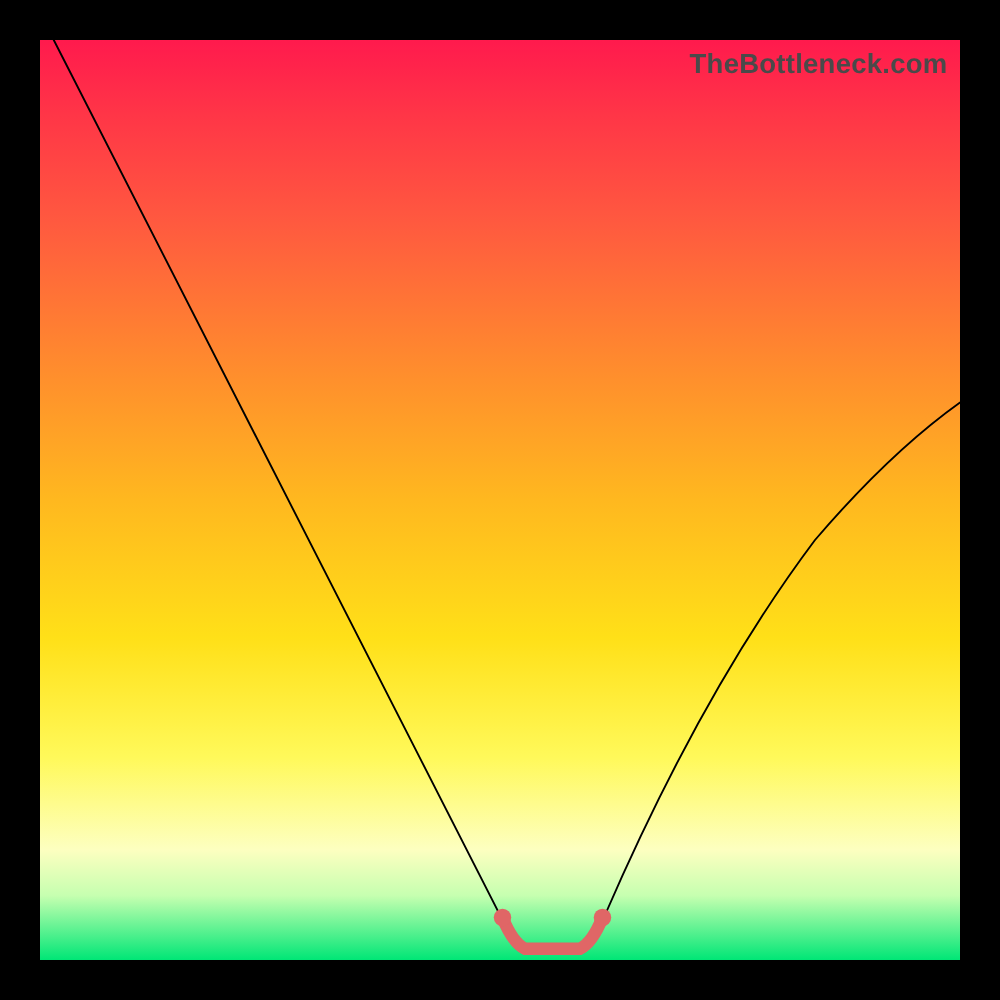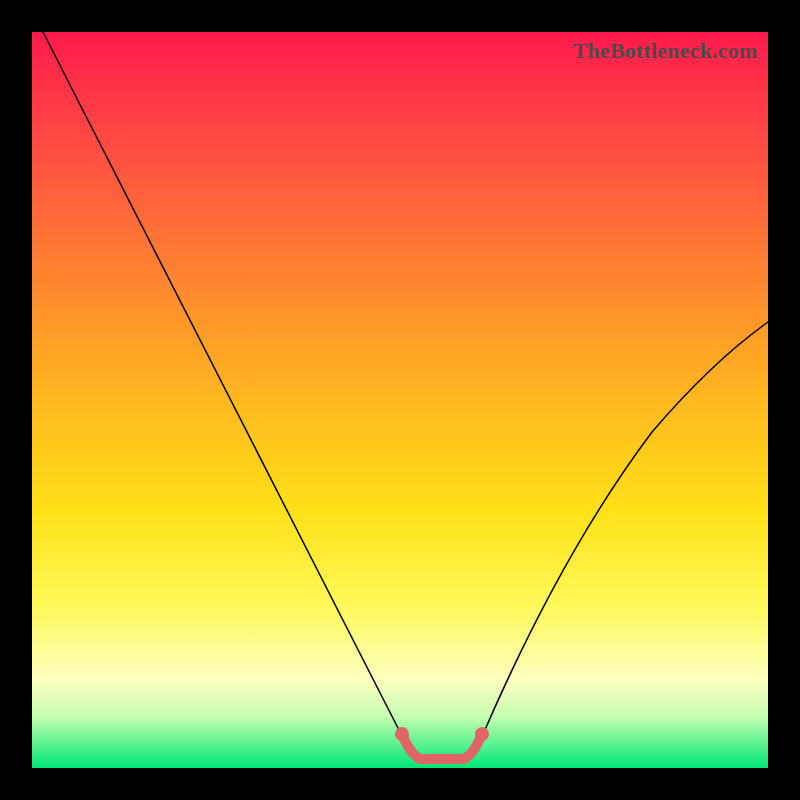--- a/index.html
+++ b/index.html
@@ -25,21 +25,21 @@
       #ffe018 65%,
       #fff95a 78%,
       #fdffc0 88%,
       #c6ffb0 93%,
       #00e676 100%);
   }
   .watermark {
     position: absolute;
     top: 6px;
     right: 10px;
-    font-family: Liberation Serif, serif;
+    font-family: Liberation Sans, sans-serif;
     font-size: 22px;
     font-weight: 600;
     color: #4a4a4a;
     letter-spacing: 0.2px;
   }
   svg.curve {
     position: absolute;
     left: 0; top: 0;
     width: 736px; height: 736px;
     overflow: visible;

